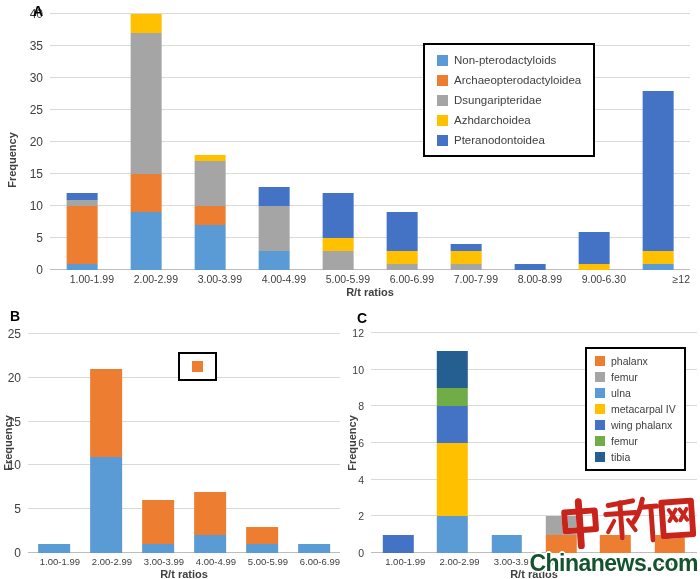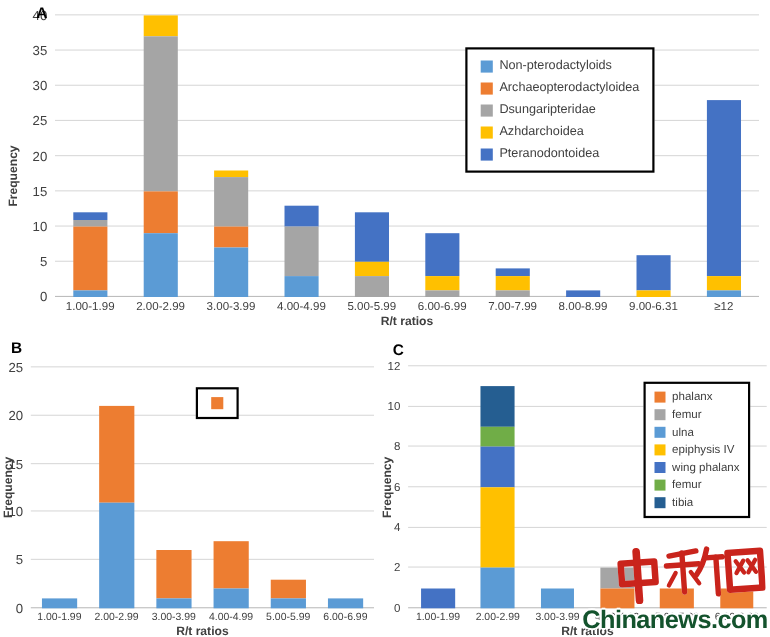--- a/index.html
+++ b/index.html
@@ -38,21 +38,21 @@
 
   .slots { position:absolute; left:0; right:0; top:0; bottom:0; display:flex; z-index:2; }
   .slot { flex:1 1 0; position:relative; }
   .bar { position:absolute; bottom:0; left:50%; transform:translateX(-50%);
     width:48%; display:flex; flex-direction:column-reverse; }
   #panelB .bar { width:61%; }
   #panelC .bar { width:56%; }
   .seg { width:100%; }
 
   .xlabels { position:absolute; top:100%; left:0; right:0; display:flex; padding-top:3px; }
-  .xlabels span { flex:1 1 0; text-align:center; font-size:10.5px; color:#404040; white-space:nowrap; }
+  .xlabels span { flex:1 1 0; text-align:right; font-size:10.5px; color:#404040; white-space:nowrap; }
   #panelB .xlabels span, #panelC .xlabels span { font-size:9.5px; }
 
   .x-title { position:absolute; top:100%; left:0; width:100%; margin-top:16px;
     text-align:center; font-weight:bold; font-size:11px; color:#404040; }
   #panelB .x-title, #panelC .x-title { margin-top:15px; }
 
   .legend { position:absolute; background:#fff; border:2px solid #000; z-index:3;
     display:flex; flex-direction:column; }
   #panelA .legend { left:423px; top:43px; padding:9px 12px; gap:8px; }
   #panelB .legend { left:178px; top:52px; padding:7px 12px; gap:7px; }
@@ -80,21 +80,21 @@
   <div class="plot">
     <div class="xlabels">
         <span>1.00-1.99</span>
         <span>2.00-2.99</span>
         <span>3.00-3.99</span>
         <span>4.00-4.99</span>
         <span>5.00-5.99</span>
         <span>6.00-6.99</span>
         <span>7.00-7.99</span>
         <span>8.00-8.99</span>
-        <span>9.00-6.31</span>
+        <span>9.00-6.30</span>
         <span>≥12</span>
       </div>
     <div class="x-title">R/t ratios</div>
   <div class="gridline zero" style="bottom: 0%;"></div>
       <span class="ytick" style="bottom: 0%;">0</span>
       <div class="gridline" style="bottom: 12.5%;"></div>
       <span class="ytick" style="bottom: 12.5%;">5</span>
       <div class="gridline" style="bottom: 25%;"></div>
       <span class="ytick" style="bottom: 25%;">10</span>
       <div class="gridline" style="bottom: 37.5%;"></div>
@@ -348,21 +348,21 @@
       <div class="legend-item">
         <span class="legend-swatch" style="background: rgb(165, 165, 165);"></span>
         <span class="legend-label">femur</span>
       </div>
       <div class="legend-item">
         <span class="legend-swatch" style="background: rgb(91, 155, 213);"></span>
         <span class="legend-label">ulna</span>
       </div>
       <div class="legend-item">
         <span class="legend-swatch" style="background: rgb(255, 192, 0);"></span>
-        <span class="legend-label">epiphysis IV</span>
+        <span class="legend-label">metacarpal IV</span>
       </div>
       <div class="legend-item">
         <span class="legend-swatch" style="background: rgb(68, 114, 196);"></span>
         <span class="legend-label">wing phalanx</span>
       </div>
       <div class="legend-item">
         <span class="legend-swatch" style="background: rgb(112, 173, 71);"></span>
         <span class="legend-label">femur</span>
       </div>
       <div class="legend-item">

